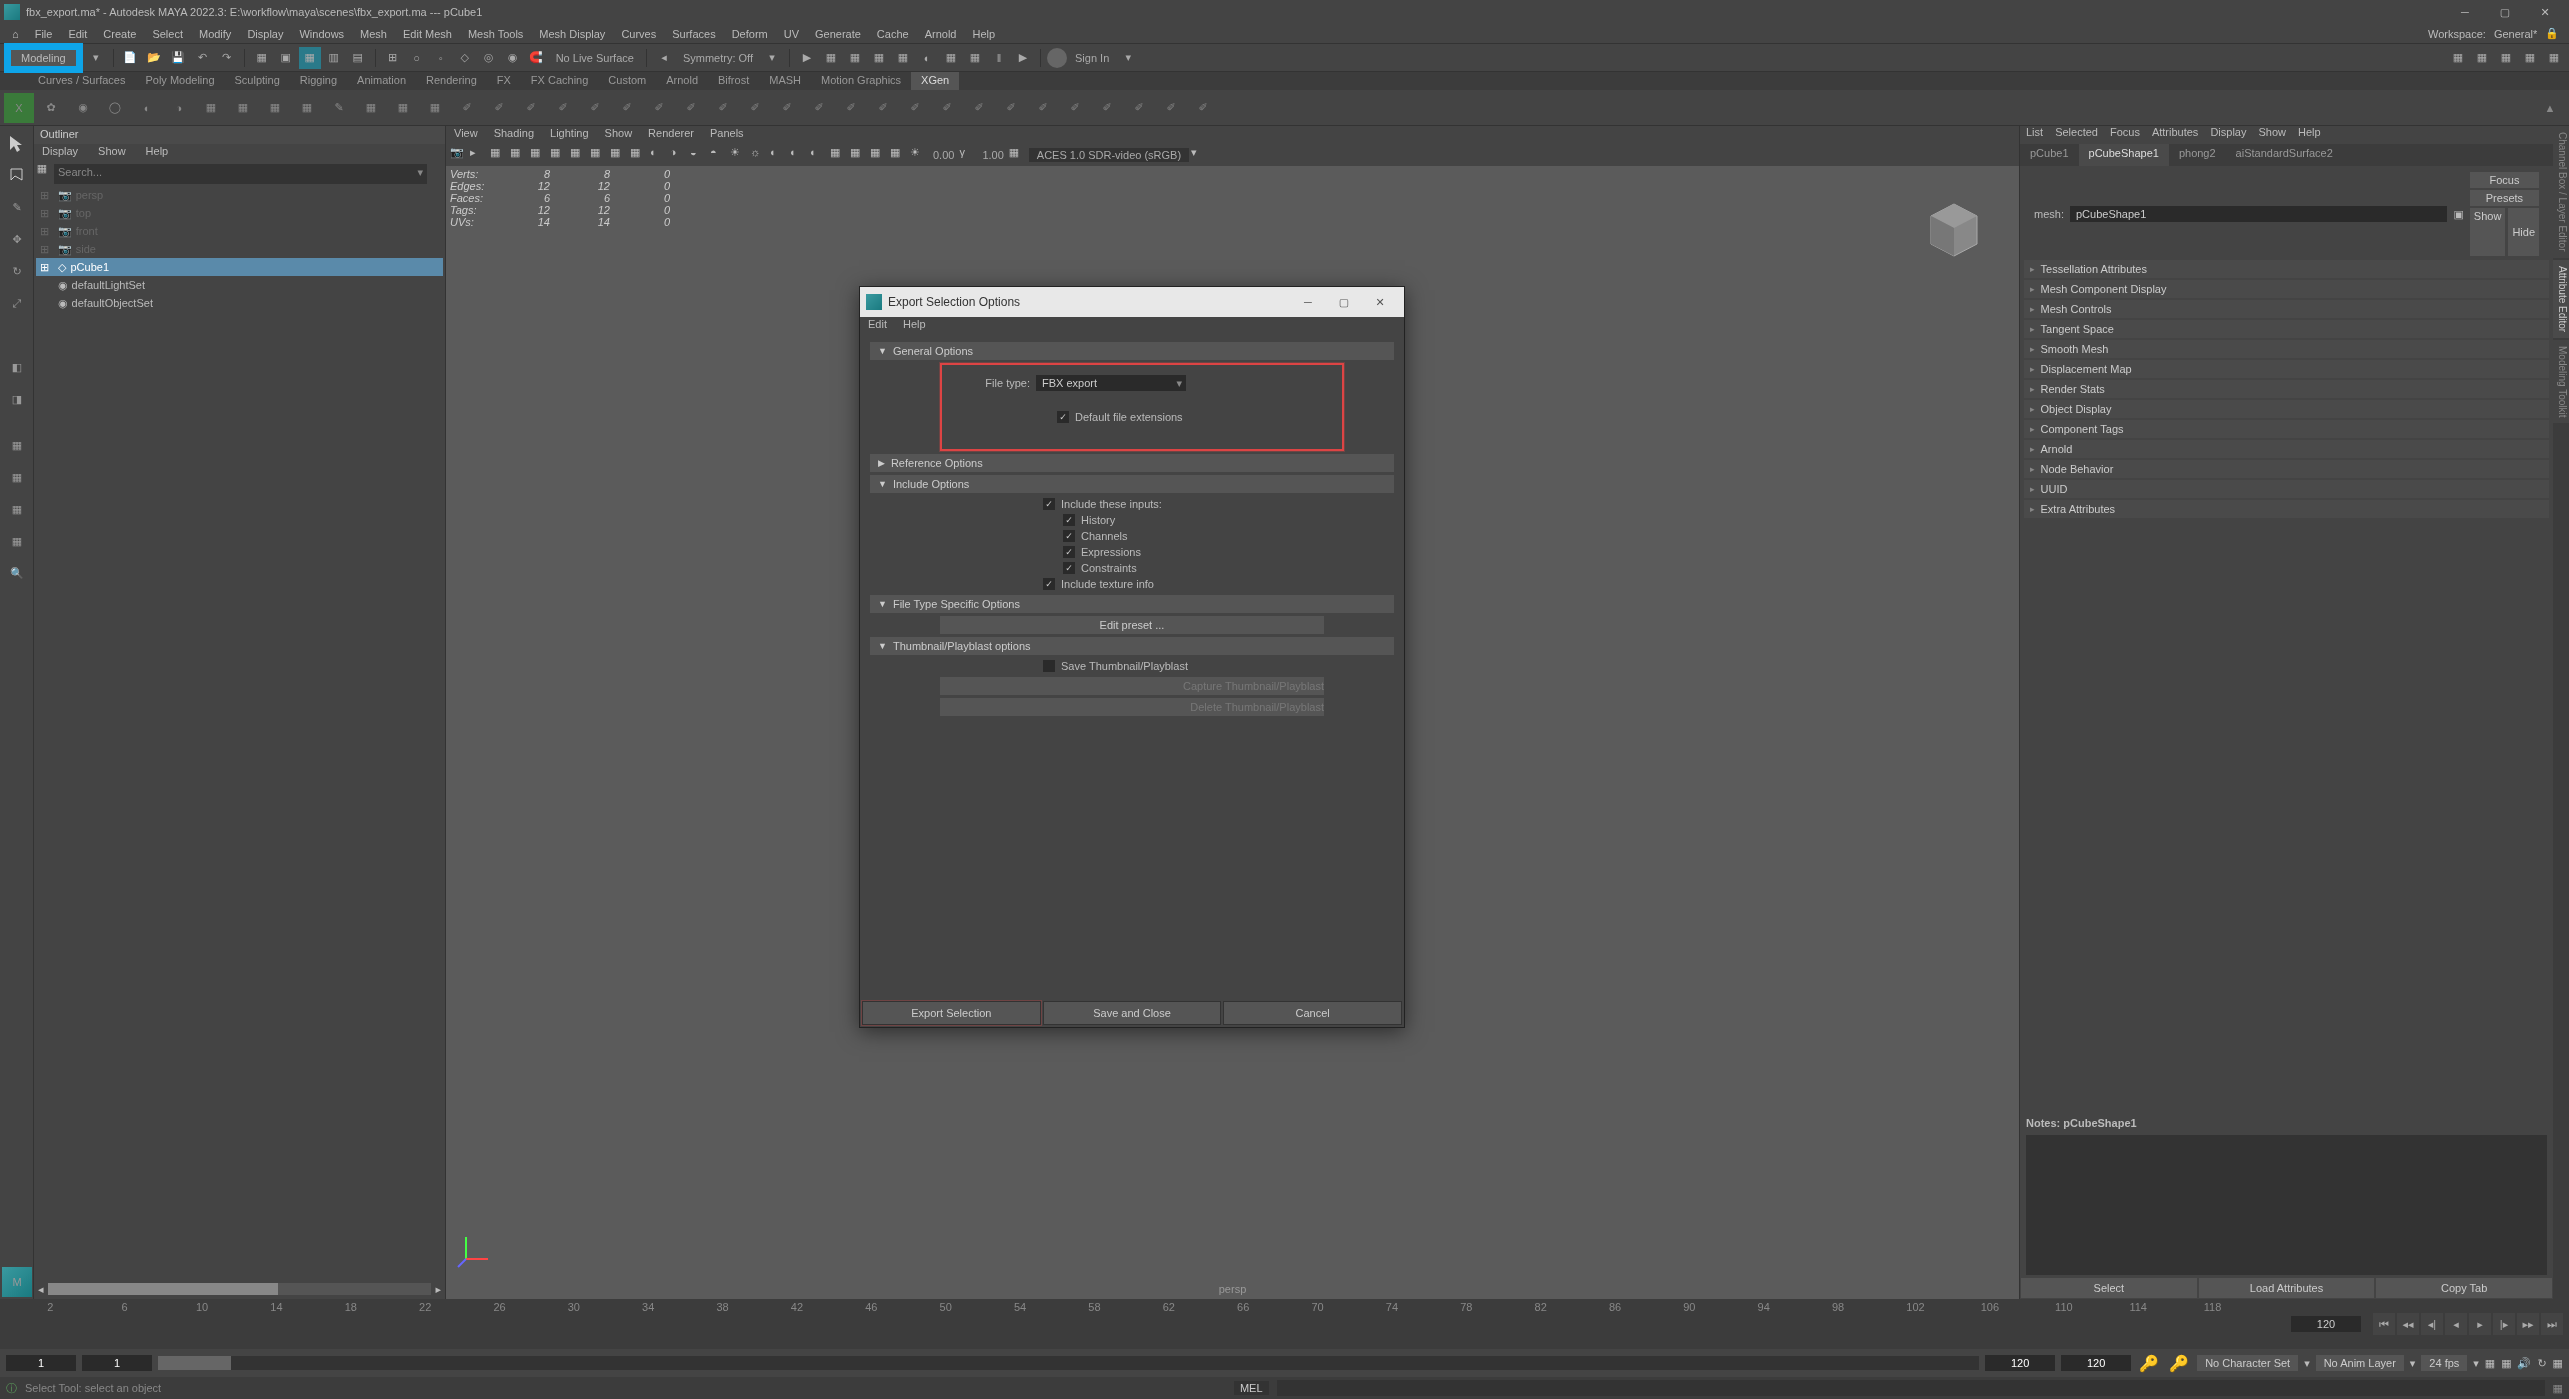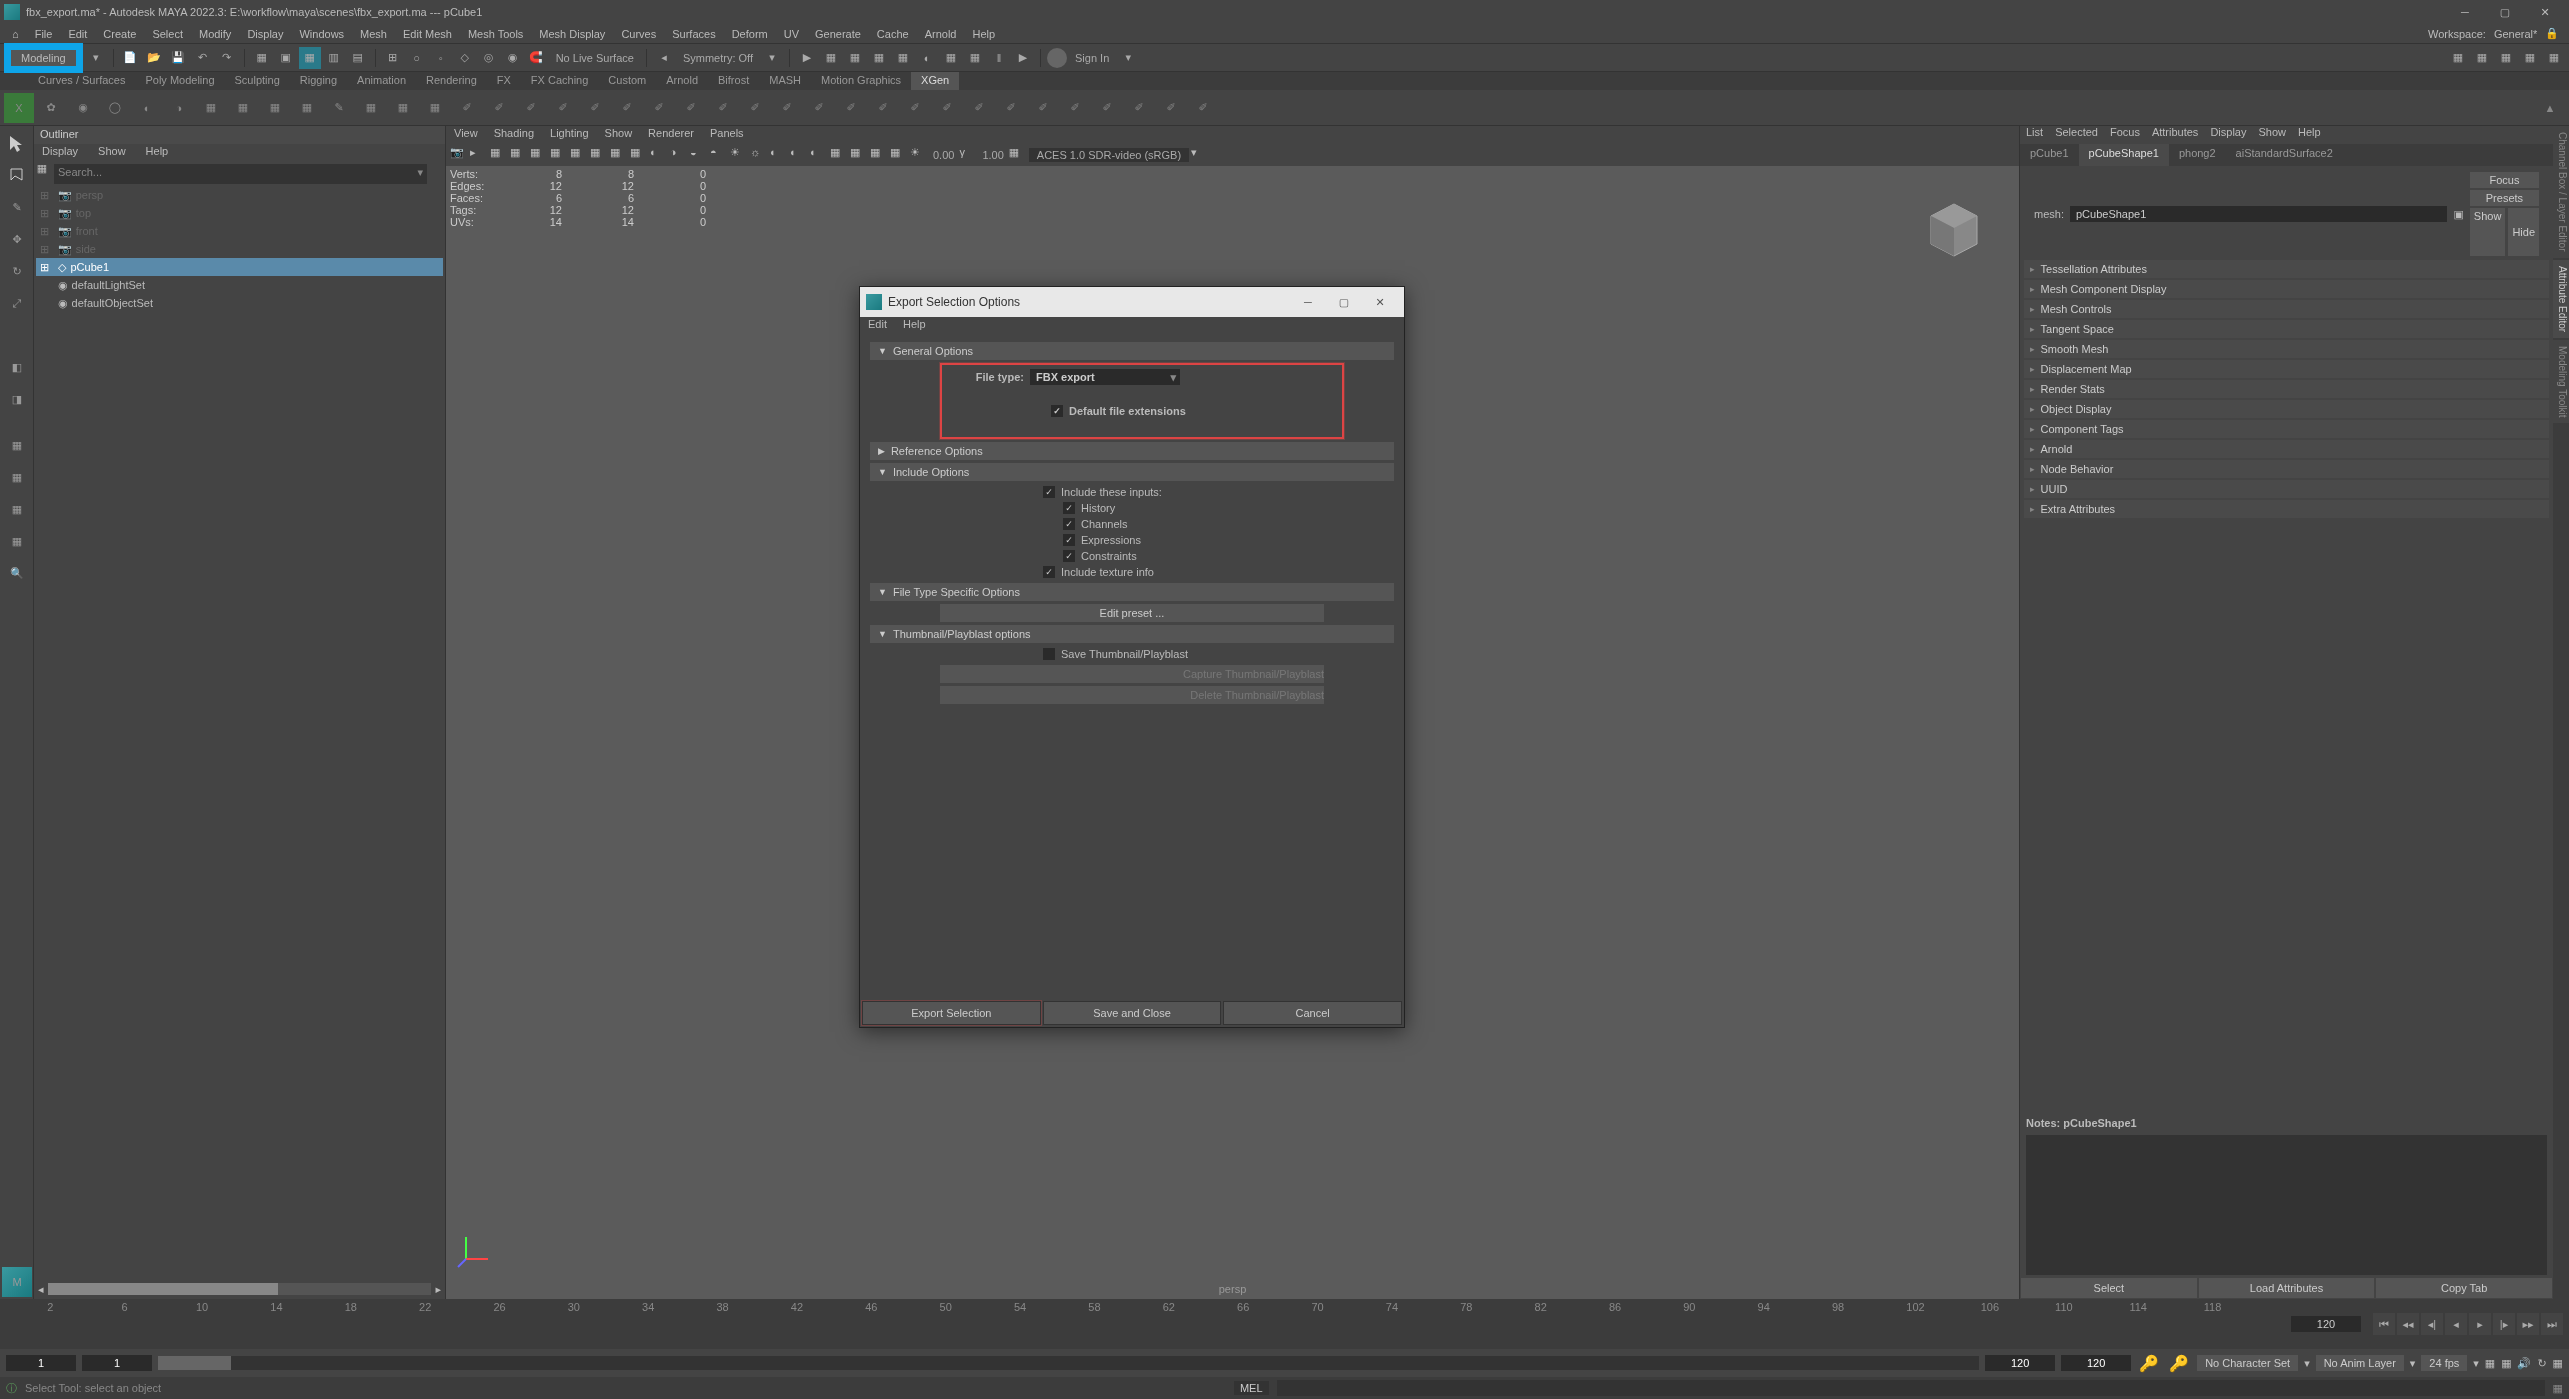--- a/index.html
+++ b/index.html
@@ -51,21 +51,21 @@
 .outliner-footer .hs-thumb { width:60%; height:100%; background:#888;}
 
 .viewport-area { flex: 1; display: flex; flex-direction: column; background: #5b5b5b; position: relative; }
 .viewport-menu { height: 18px; background: #444; display: flex; gap: 12px; padding: 0 6px; color: #bbb; }
 .viewport-menu span { padding: 1px 2px; }
 .viewport-toolbar { height: 22px; background: #444; display: flex; align-items: center; padding: 0 4px; gap: 2px; }
 .viewport-toolbar .vp-icon { width: 18px; height: 18px; }
 .viewport-toolbar .vp-text { color: #aaa; padding: 0 3px; }
 .viewport-canvas { flex: 1; background: #5b5b5b; position: relative; }
 .hud-stats { position: absolute; top: 2px; left: 4px; color: #ccc; font-size: 10px; }
-.hud-stats .row { display: flex; gap: 32px; }
+.hud-stats .row { display: flex; gap: 20px; font-style: italic; }
 .hud-stats .row span { width: 40px; text-align: right; }
 .hud-stats .row .lbl { width: 40px; text-align: left;}
 .cube-gizmo { position: absolute; top: 30px; right: 30px; width: 70px; height: 70px; }
 .axis-gizmo { position: absolute; bottom: 30px; left: 10px; }
 .camera-label { position: absolute; bottom: 4px; left: 50%; transform: translateX(-50%); color: #999; }
 
 .attr-panel { width: 534px; background: #444444; border-left: 1px solid #333; display: flex; flex-direction: column; }
 .attr-menu { height: 18px; display: flex; gap: 12px; padding: 0 6px; color: #bbb; }
 .attr-tabs { height: 22px; display: flex; background: #3c3c3c; }
 .attr-tabs .tab { padding: 3px 10px; color: #999; }
@@ -615,21 +615,21 @@
     </div>
     <div class="dialog-menu">
       <span>Edit</span>
       <span>Help</span>
     </div>
     <div class="dialog-body">
       <div class="collapsible">
           <span class="arrow">▼</span>
           <span>General Options</span>
         </div>
-      <div class="red-box" style="padding:2px; margin:2px 50px 2px 70px;font-weight:bold;">
+      <div class="red-box" style="padding:8px; margin:2px 50px 2px 70px;">
         <div class="option-row" style="margin:0;">
           <span class="lbl-right" style="flex:0 0 80px">File type:</span>
           <div class="fake-select">FBX export</div>
         </div>
         <div class="option-row" style="margin:16px;">
           <div style="margin-left:91px; display:flex; align-items:center; gap:6px;">
             <div class="chk checked"></div>
             <span>Default file extensions</span>
           </div>
         </div>

